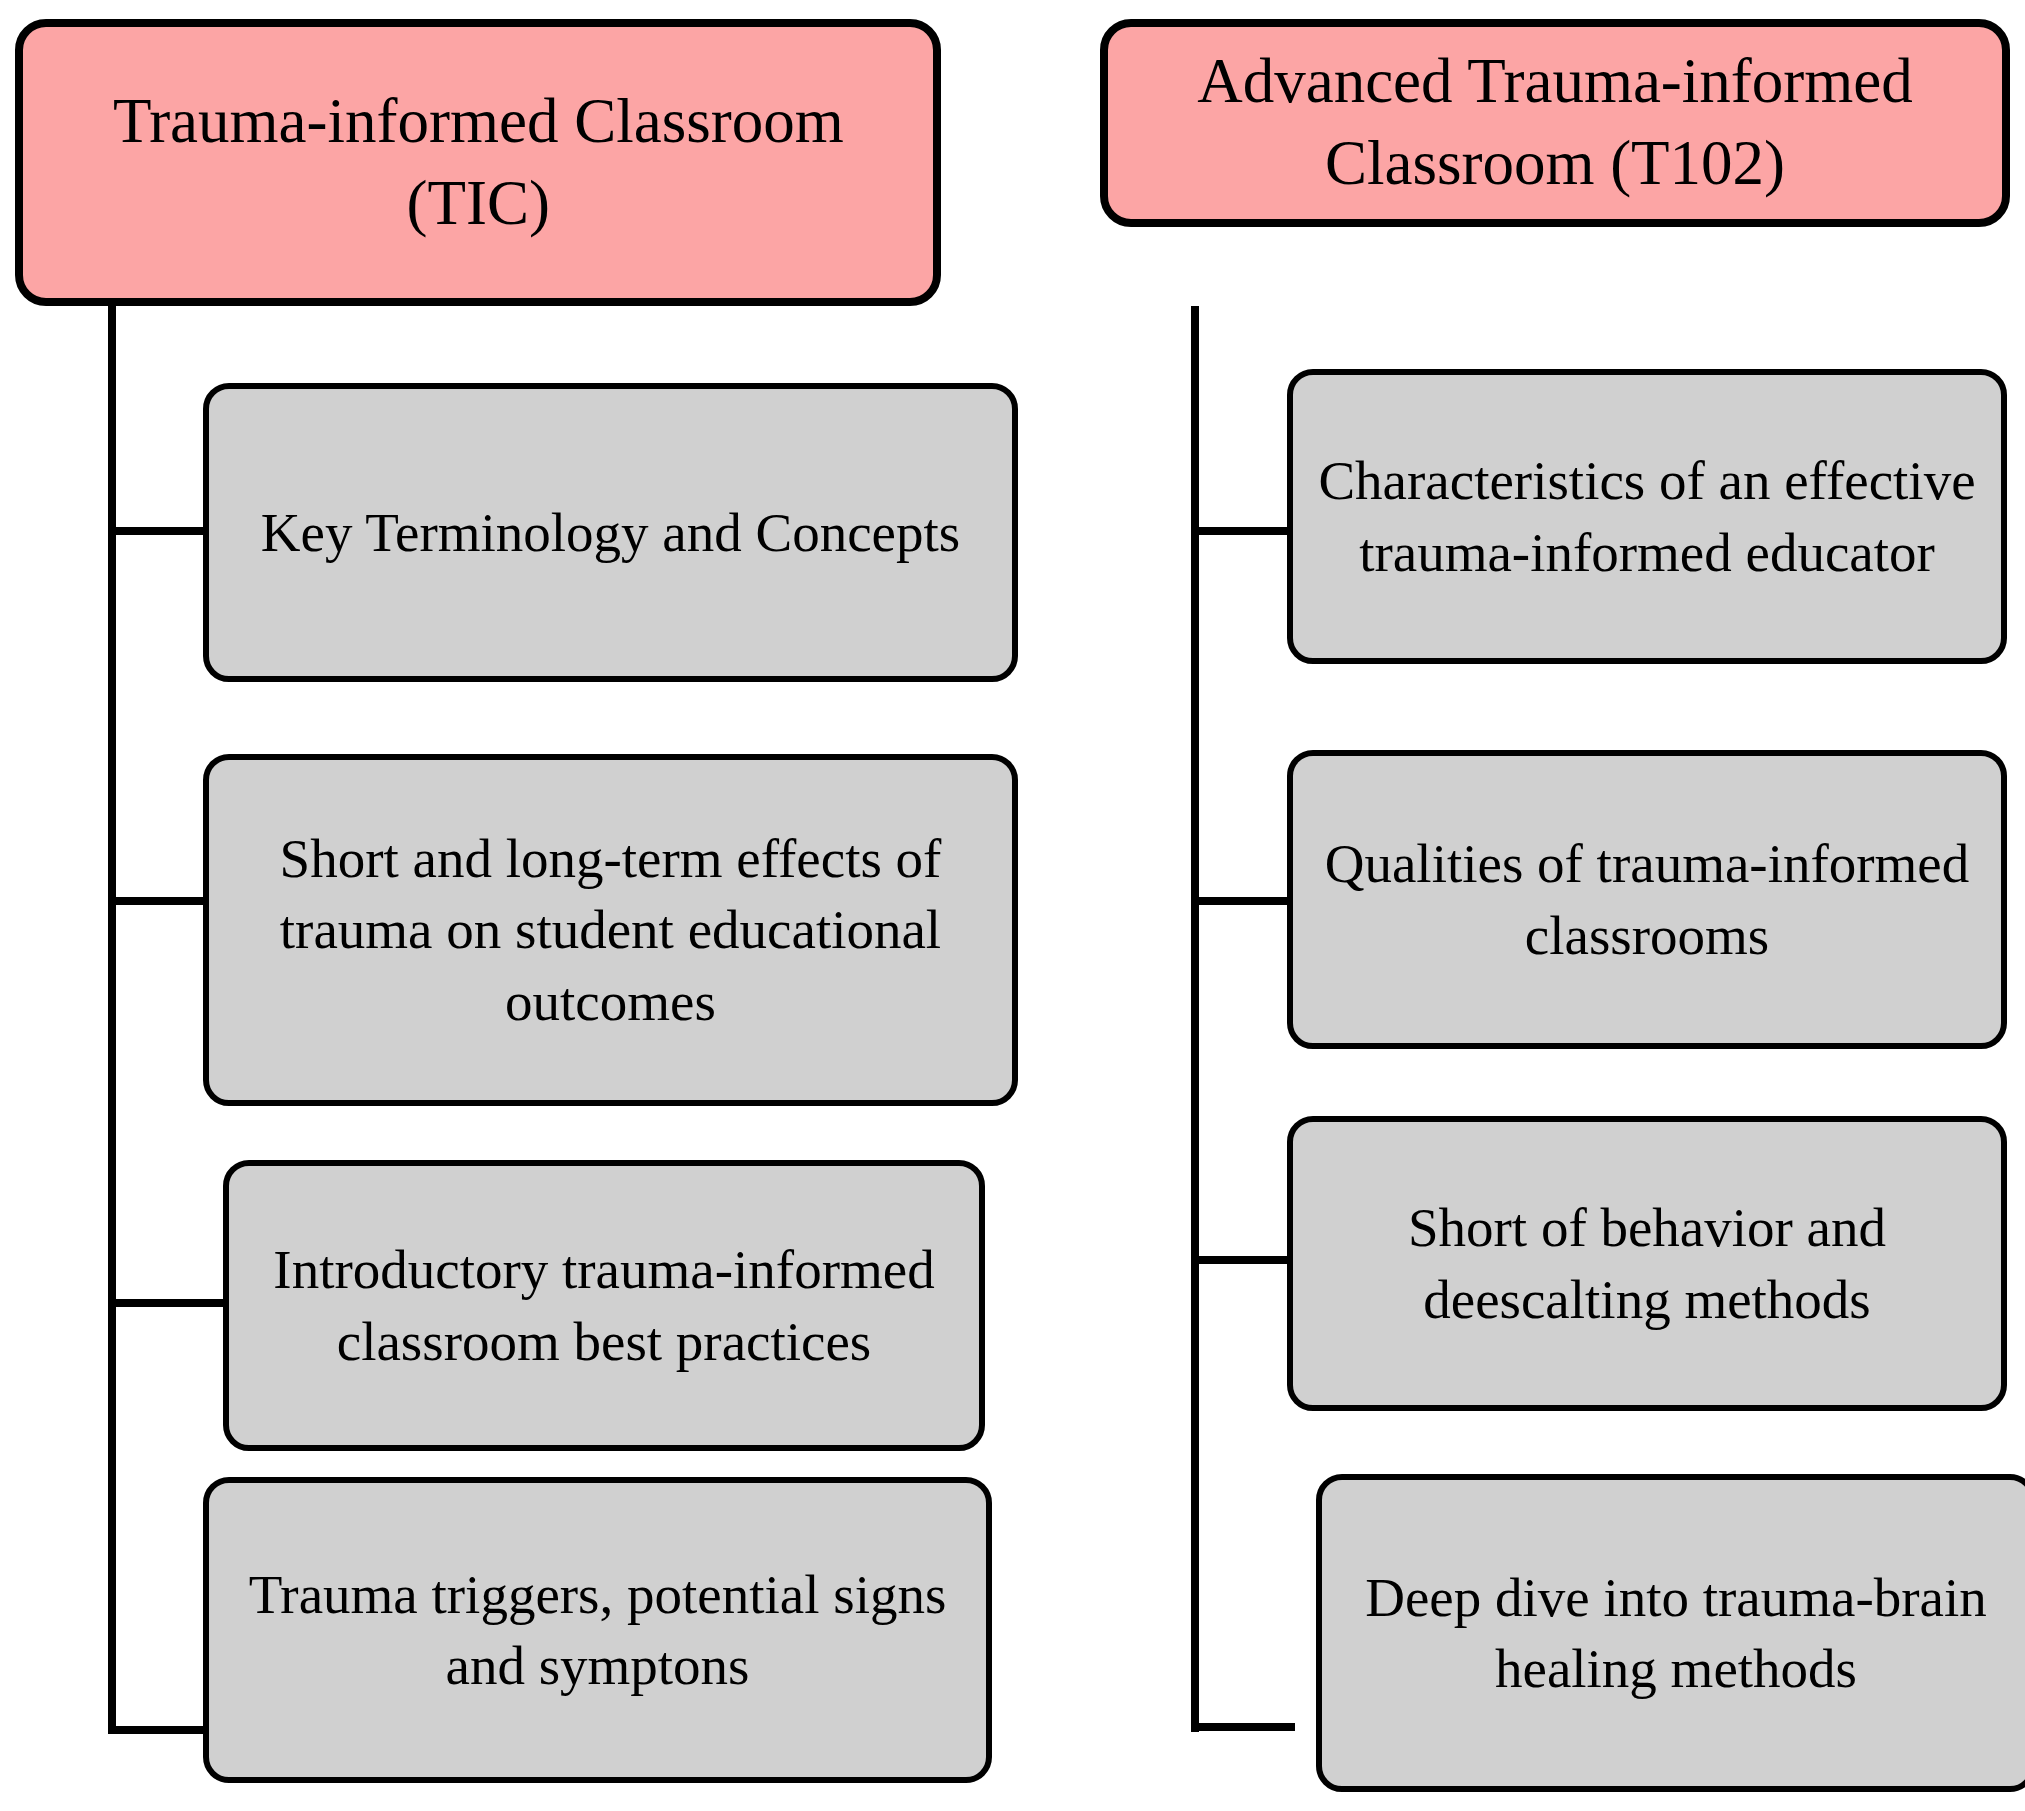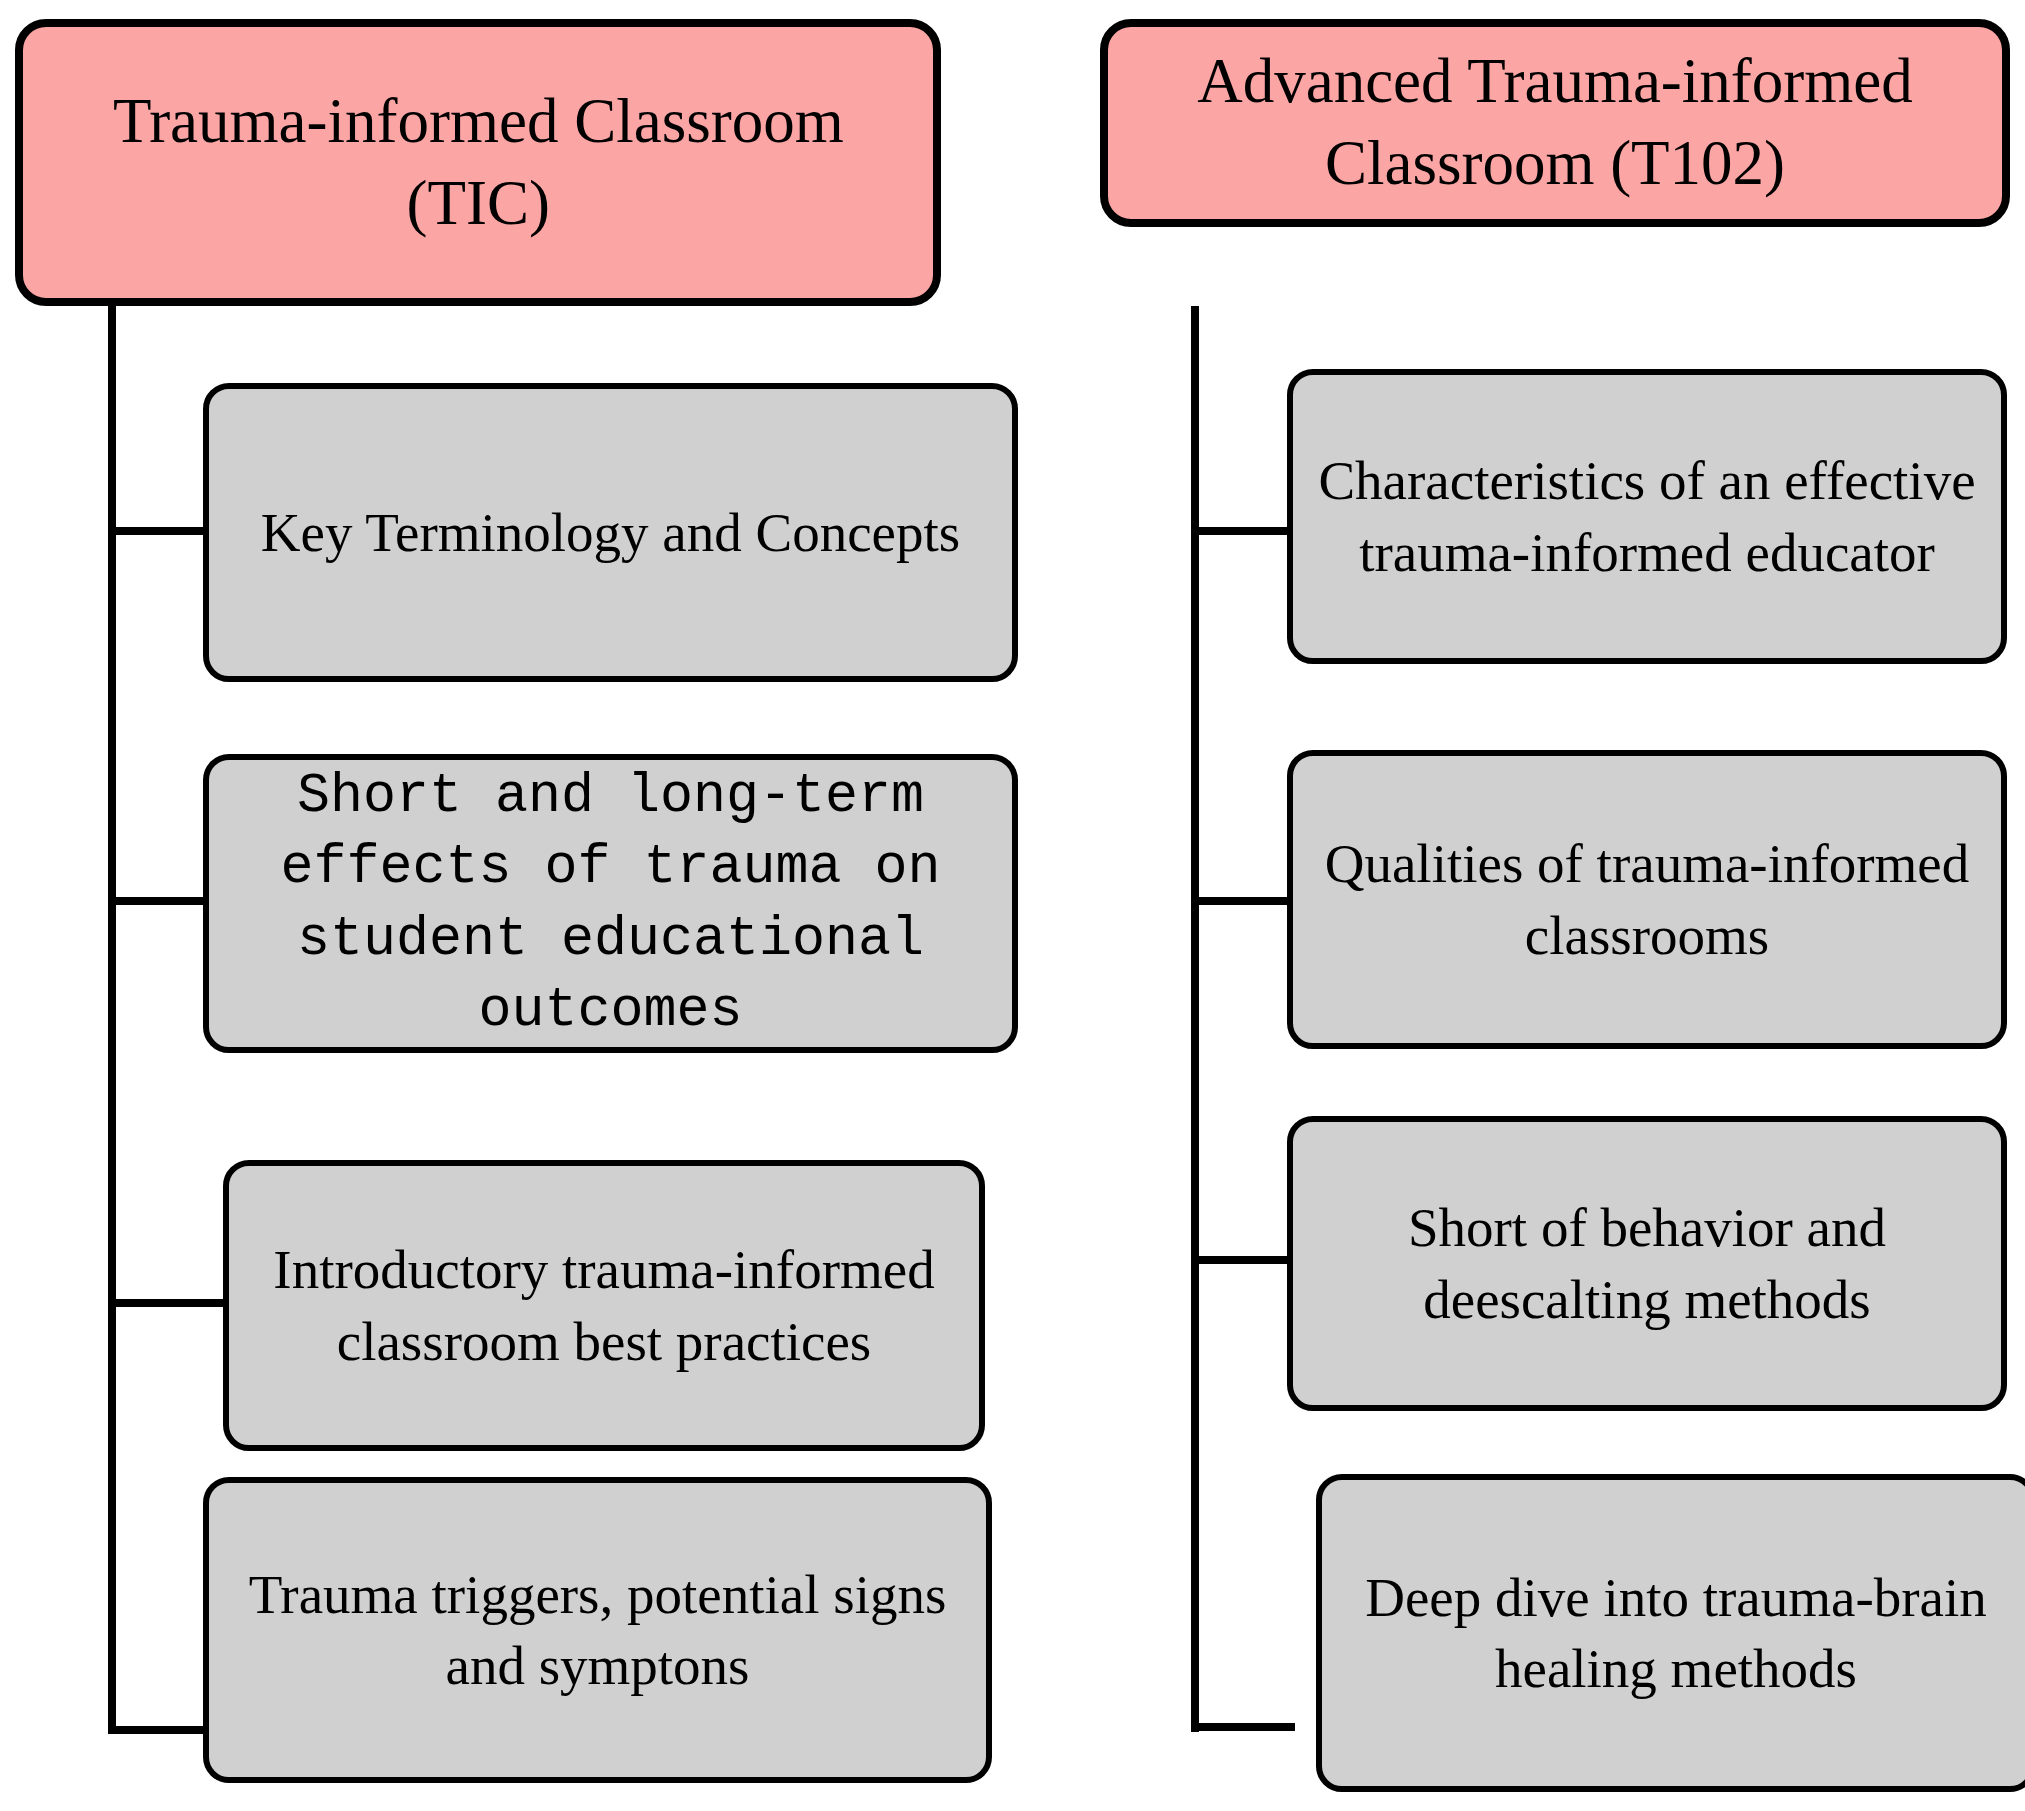--- a/index.html
+++ b/index.html
@@ -69,21 +69,21 @@
   <div class="branch" style="left:108px; top:1726px; width:101px; height:8.4px;"></div>
 
   <div class="node header" style="left:15.3px; top:19px; width:926px; height:287px;">
     <span class="label">Trauma-informed Classroom (TIC)</span>
   </div>
 
   <div class="node child" style="left:203px; top:383px; width:815px; height:299px;">
     <span class="label">Key Terminology and Concepts</span>
   </div>
 
-  <div class="node child" style="left:203px; top:754px; width:815px; height:299px;font-family:Liberation Mono, monospace;">
+  <div class="node child" style="left:203px; top:754px; width:815px; height:352px;">
     <span class="label">Short and long-term effects of trauma on student educational outcomes</span>
   </div>
 
   <div class="node child" style="left:223px; top:1160px; width:762px; height:291px;">
     <span class="label">Introductory trauma-informed classroom best practices</span>
   </div>
 
   <div class="node child" style="left:203px; top:1477px; width:789px; height:306px;">
     <span class="label">Trauma triggers, potential signs and symptons</span>
   </div>

